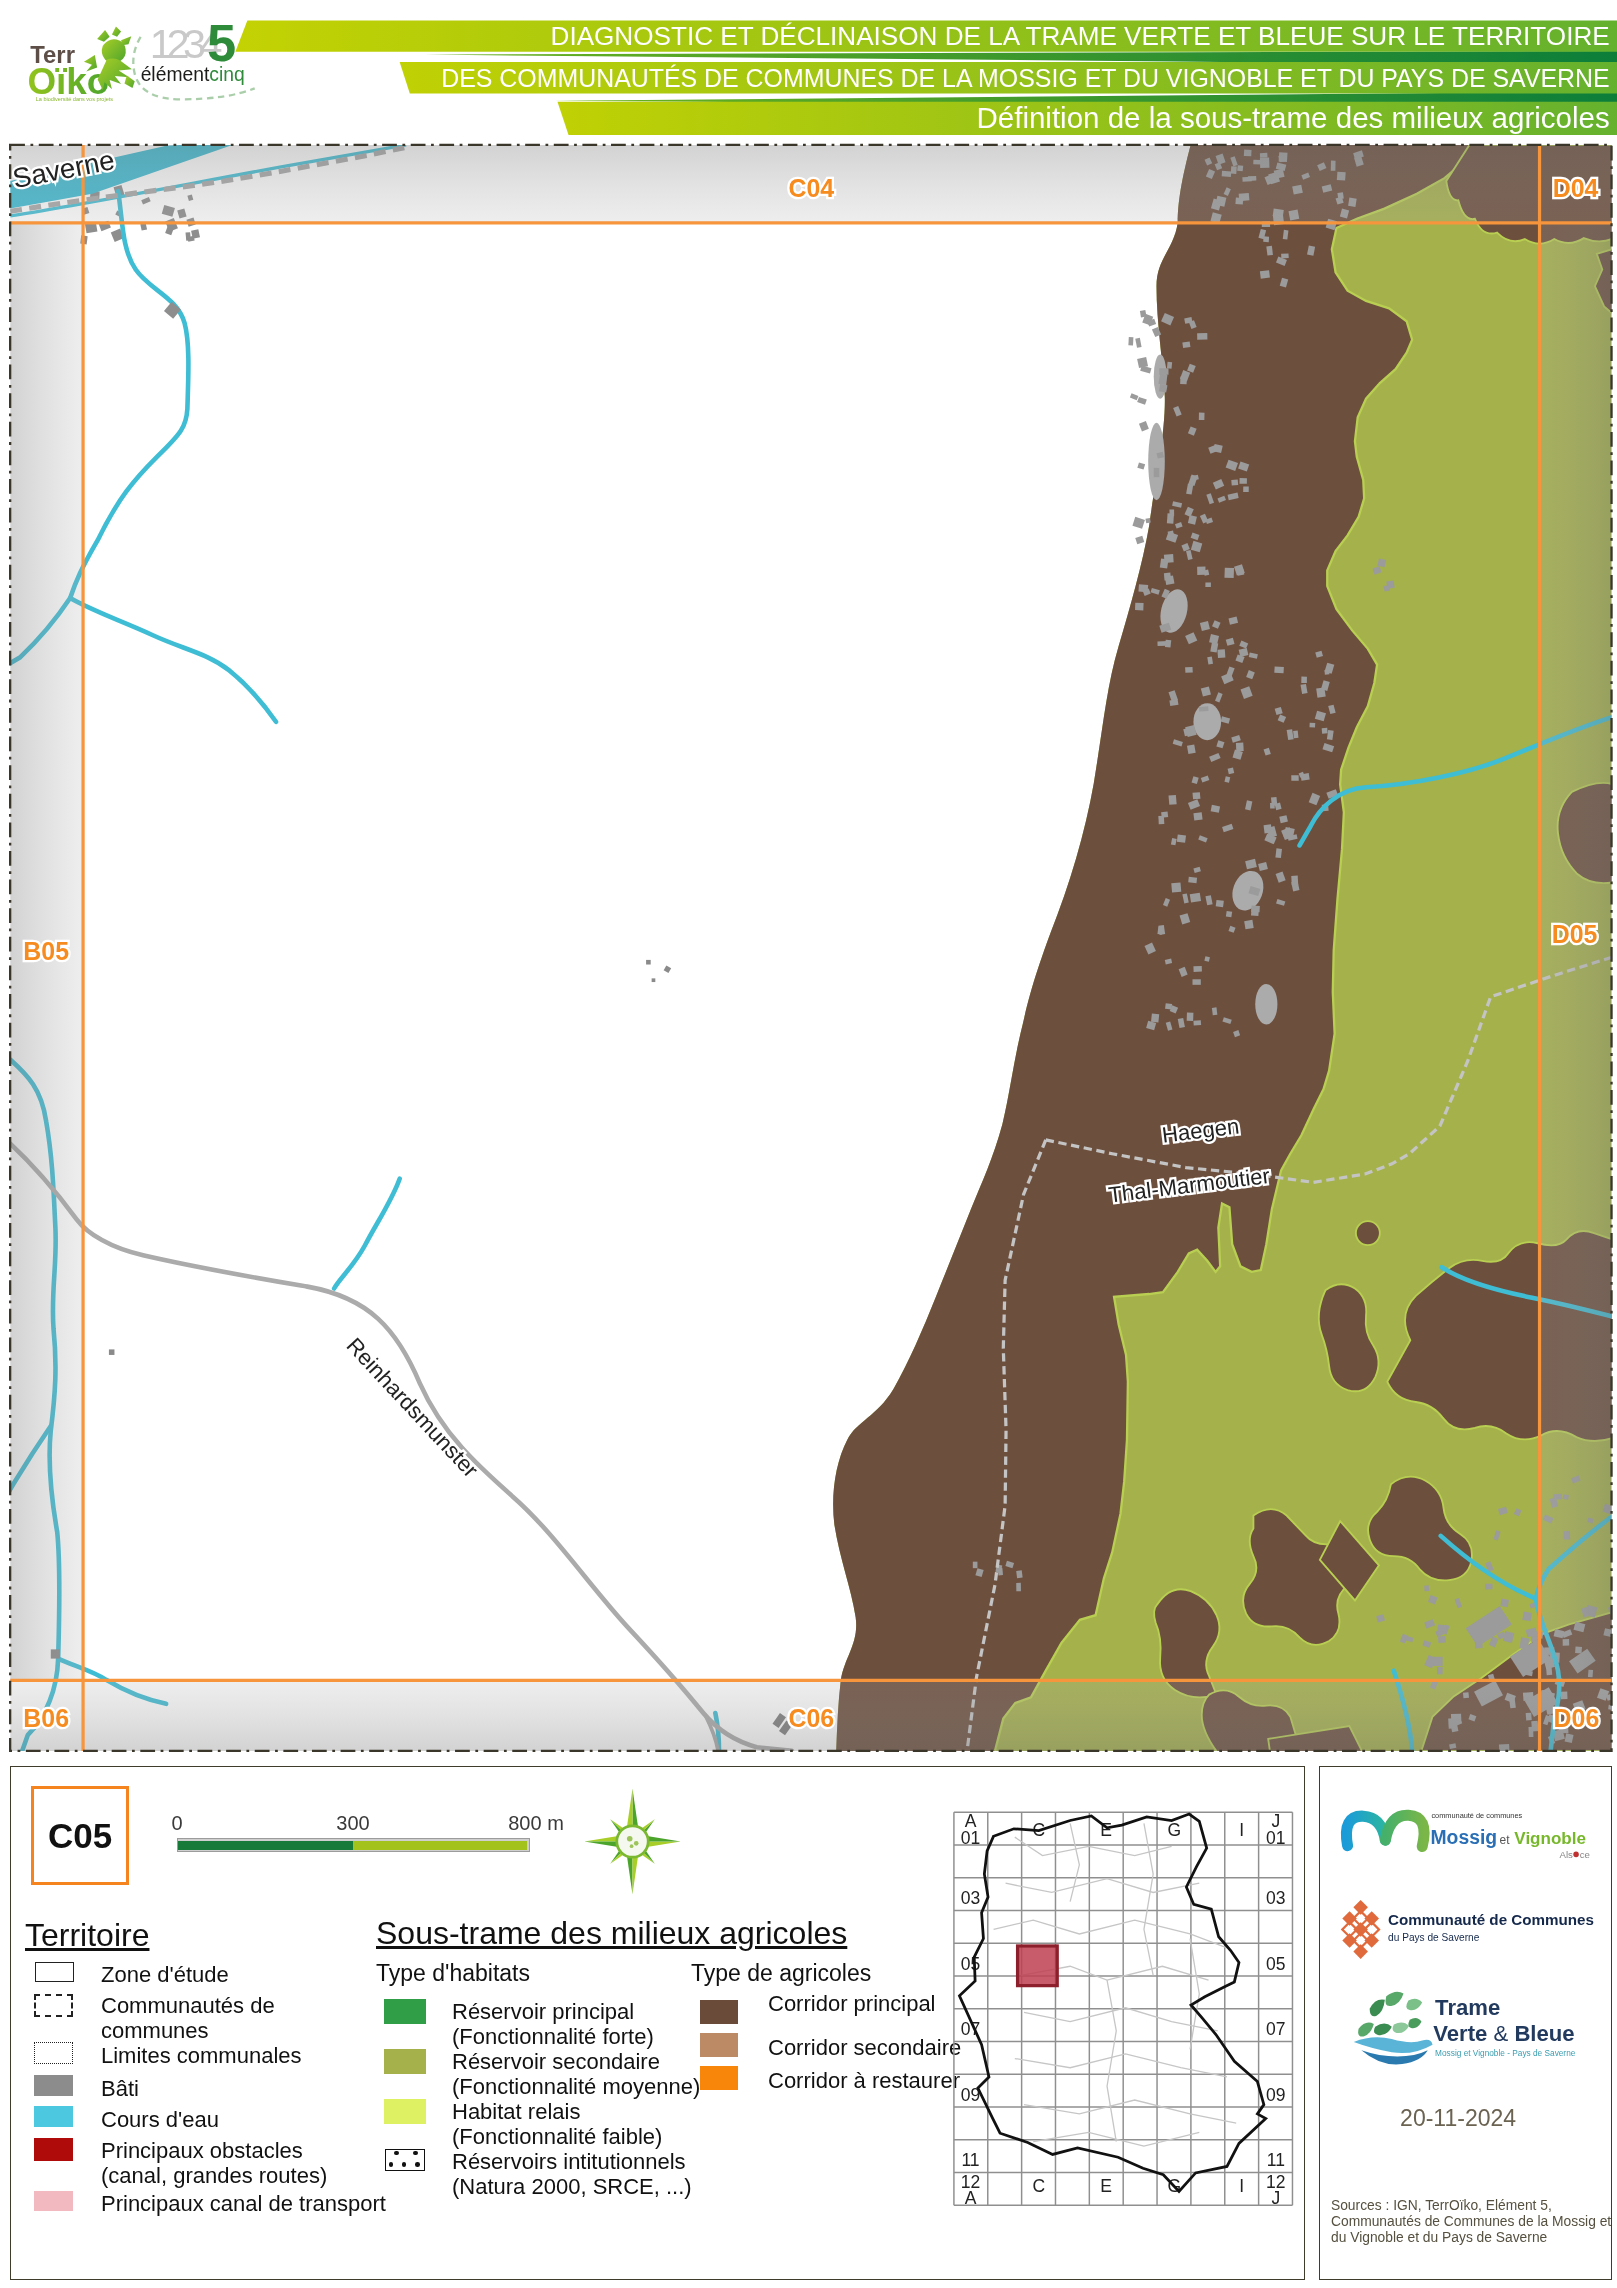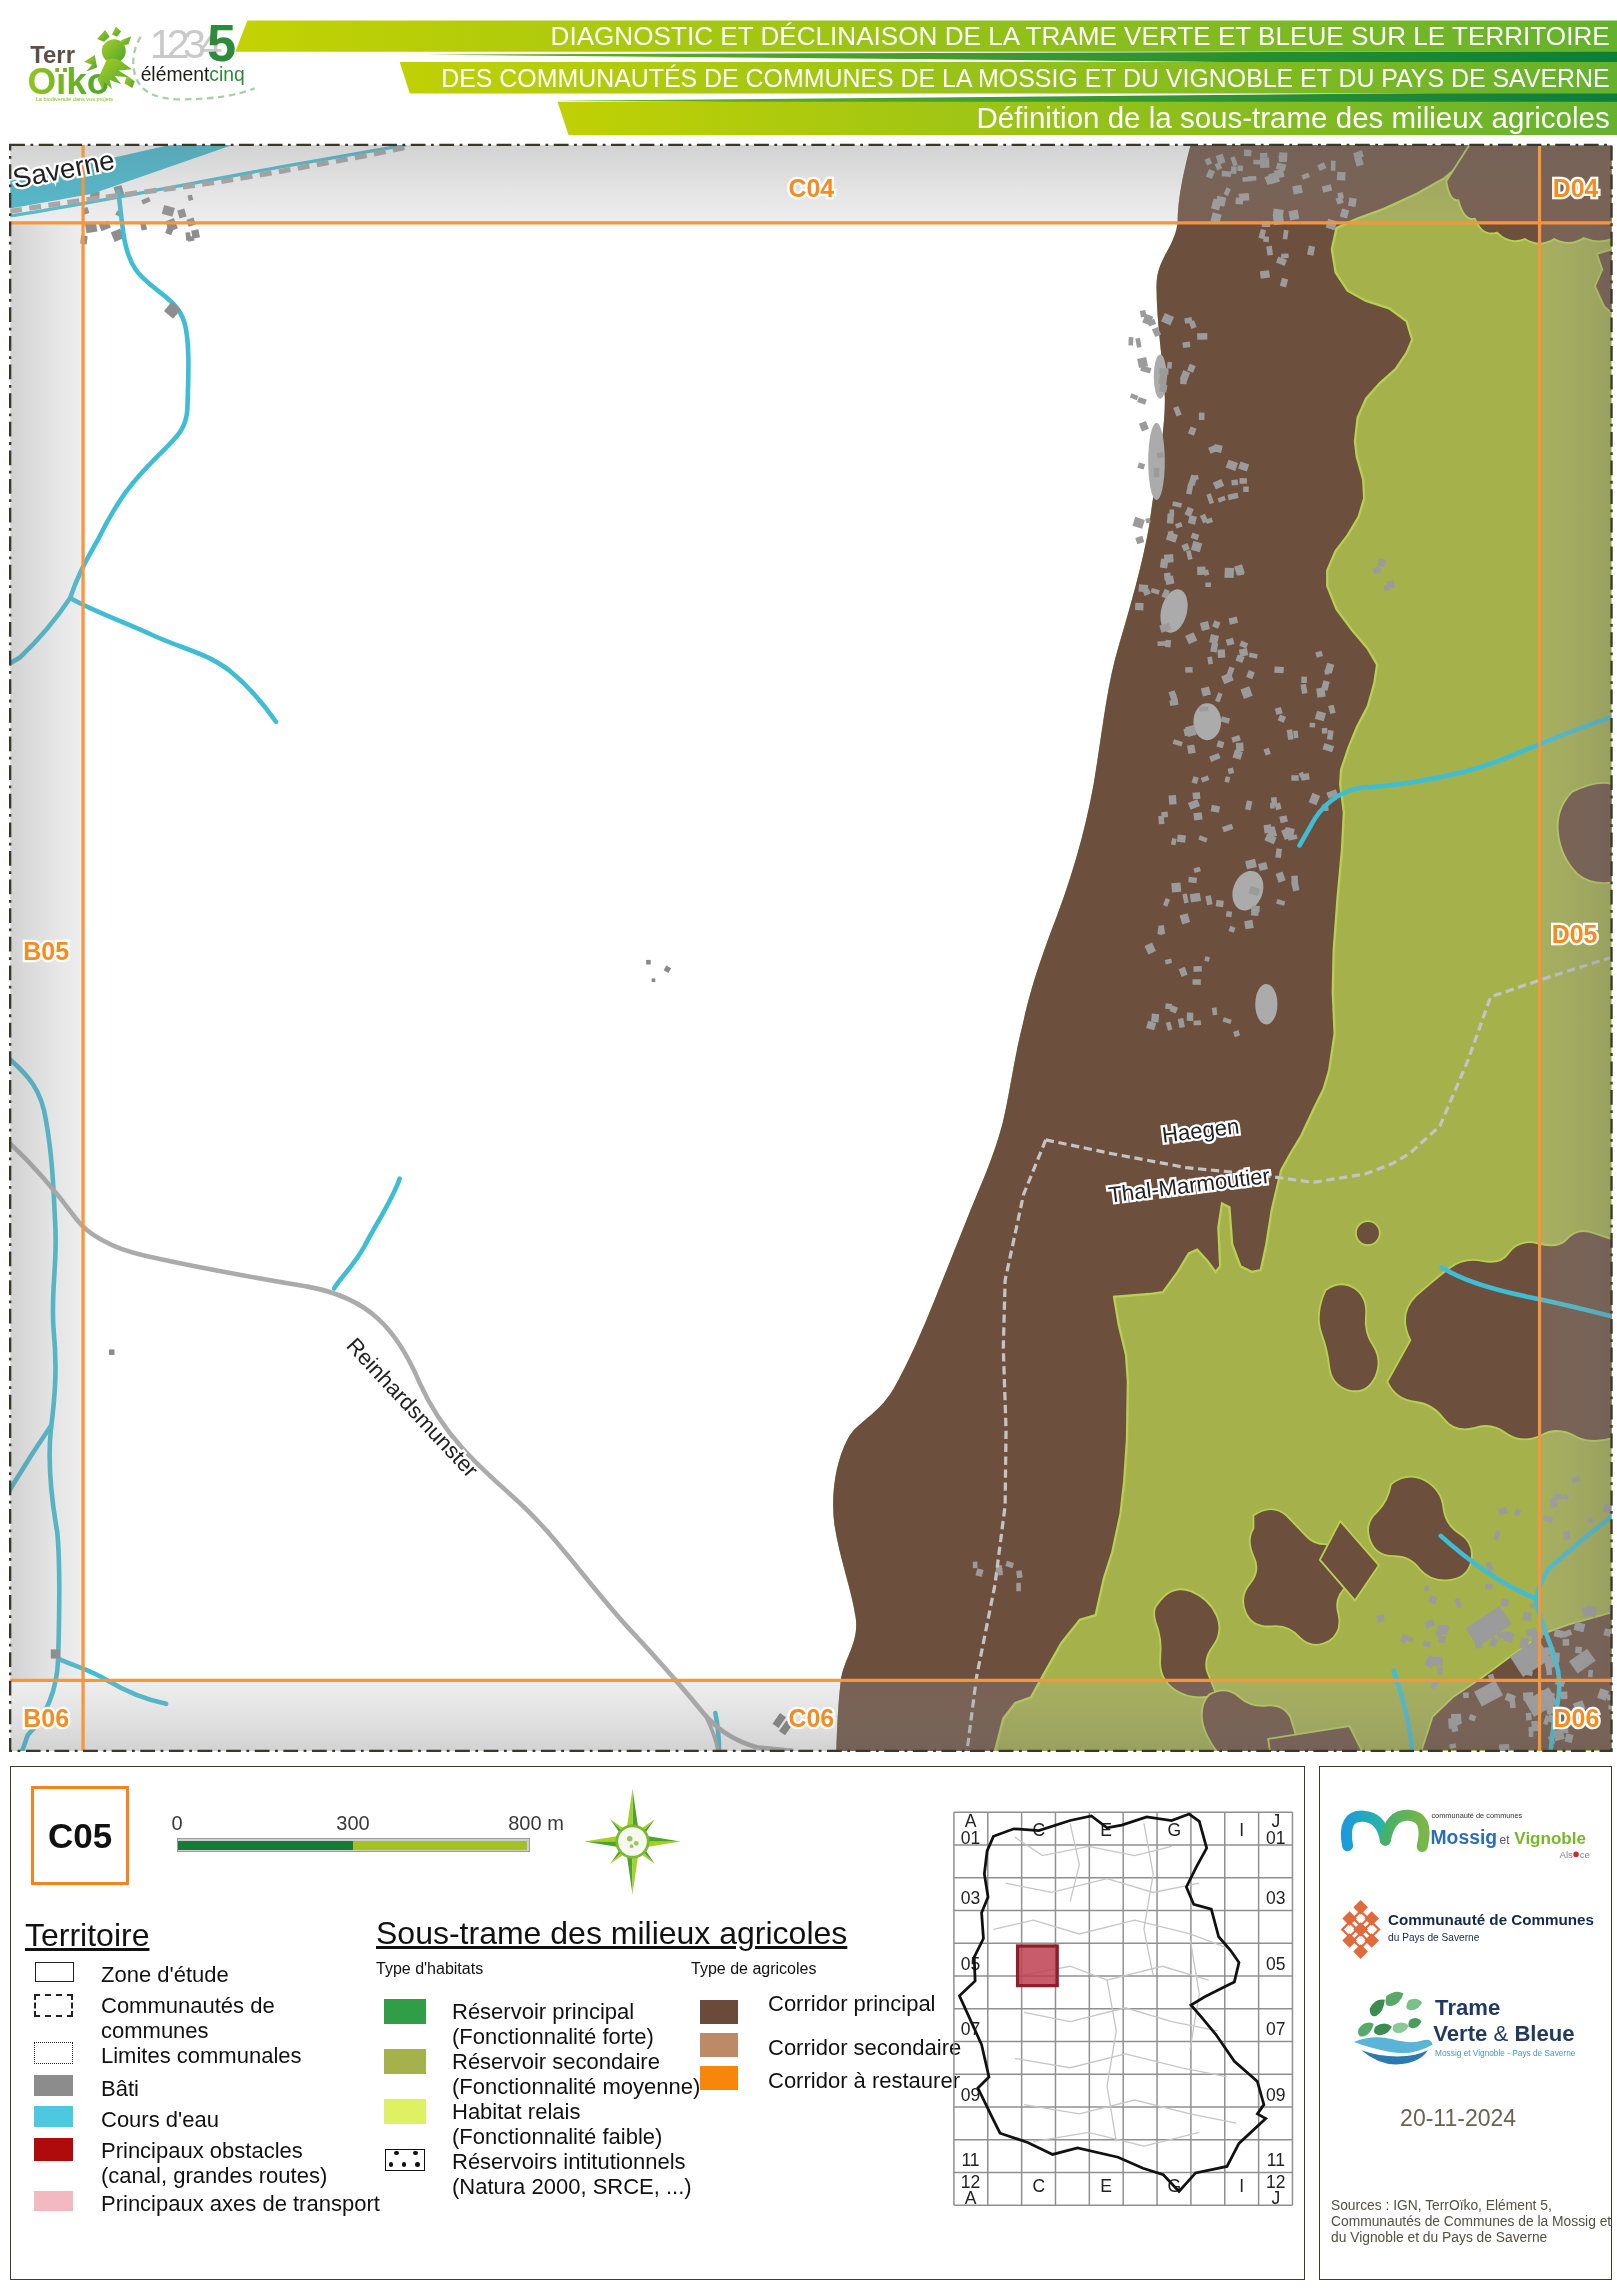--- a/index.html
+++ b/index.html
@@ -1,18 +1,18 @@
 <!DOCTYPE html>
 <html style="font-size:14.8px"><head><meta charset="utf-8">
 <style>
  html,body{margin:0;padding:0;}
  body{width:1618px;height:2289px;position:relative;background:#fff;font-family:"Liberation Sans",sans-serif;overflow:hidden}
  .sl{position:absolute;font-size:20px;color:#3a3a3a;transform:translateX(-50%)}
  .h1{position:absolute;font-size:32px;color:#111;text-decoration:underline}
- .h2{position:absolute;font-size:16px;color:#111}
+ .h2{position:absolute;font-size:23px;color:#111}
  .it{position:absolute;font-size:22px;color:#111;line-height:25px}
  .sw{position:absolute;box-sizing:border-box}
 </style></head>
 <body>
 
 <svg id="map" width="1618" height="2289" viewBox="0 0 1753 2480" style="position:absolute;left:0;top:0">
  <defs>
   <linearGradient id="gTop" x1="0" y1="0" x2="0" y2="1">
    <stop offset="0" stop-color="rgb(130,130,130)" stop-opacity="0.36"></stop>
    <stop offset="1" stop-color="rgb(170,170,170)" stop-opacity="0.20"></stop>
@@ -633,21 +633,21 @@
 <div class="sw" style="left:34px;top:2075px;width:39px;height:21px;background:#8c8c8c"></div>
 <div class="sw" style="left:34px;top:2106px;width:39px;height:21px;background:#4cc8e0"></div>
 <div class="sw" style="left:34px;top:2138px;width:39px;height:23px;background:#b00b0b"></div>
 <div class="sw" style="left:34px;top:2191px;width:39px;height:20px;background:#f2b9c0"></div>
 <div class="it" style="left:101px;top:1962px">Zone d'étude</div>
 <div class="it" style="left:101px;top:1993px">Communautés de<br>communes</div>
 <div class="it" style="left:101px;top:2043px">Limites communales</div>
 <div class="it" style="left:101px;top:2076px">Bâti</div>
 <div class="it" style="left:101px;top:2107px">Cours d'eau</div>
 <div class="it" style="left:101px;top:2138px">Principaux obstacles<br>(canal, grandes routes)</div>
-<div class="it" style="left:101px;top:2191px">Principaux axes de transport</div>
+<div class="it" style="left:101px;top:2191px">Principaux canal de transport</div>
 <div class="sw" style="left:384px;top:1999px;width:42px;height:25px;background:#2f9e47"></div>
 <div class="sw" style="left:384px;top:2049px;width:42px;height:25px;background:#a5b14b"></div>
 <div class="sw" style="left:384px;top:2099px;width:42px;height:25px;background:#ddf163"></div>
 <div class="sw" style="left:385px;top:2149px;width:40px;height:22px;border:1.4px solid #111;background:#fff">
   <div style="position:absolute;left:8.3px;top:0.9px;width:4.6px;height:4.6px;background:#111;border-radius:50%"></div>
   <div style="position:absolute;left:27px;top:0.9px;width:4.6px;height:4.6px;background:#111;border-radius:50%"></div>
   <div style="position:absolute;left:2.8px;top:12px;width:4.6px;height:4.6px;background:#111;border-radius:50%"></div>
   <div style="position:absolute;left:15.7px;top:12px;width:4.6px;height:4.6px;background:#111;border-radius:50%"></div>
   <div style="position:absolute;left:29px;top:12px;width:4.6px;height:4.6px;background:#111;border-radius:50%"></div>
 </div>

